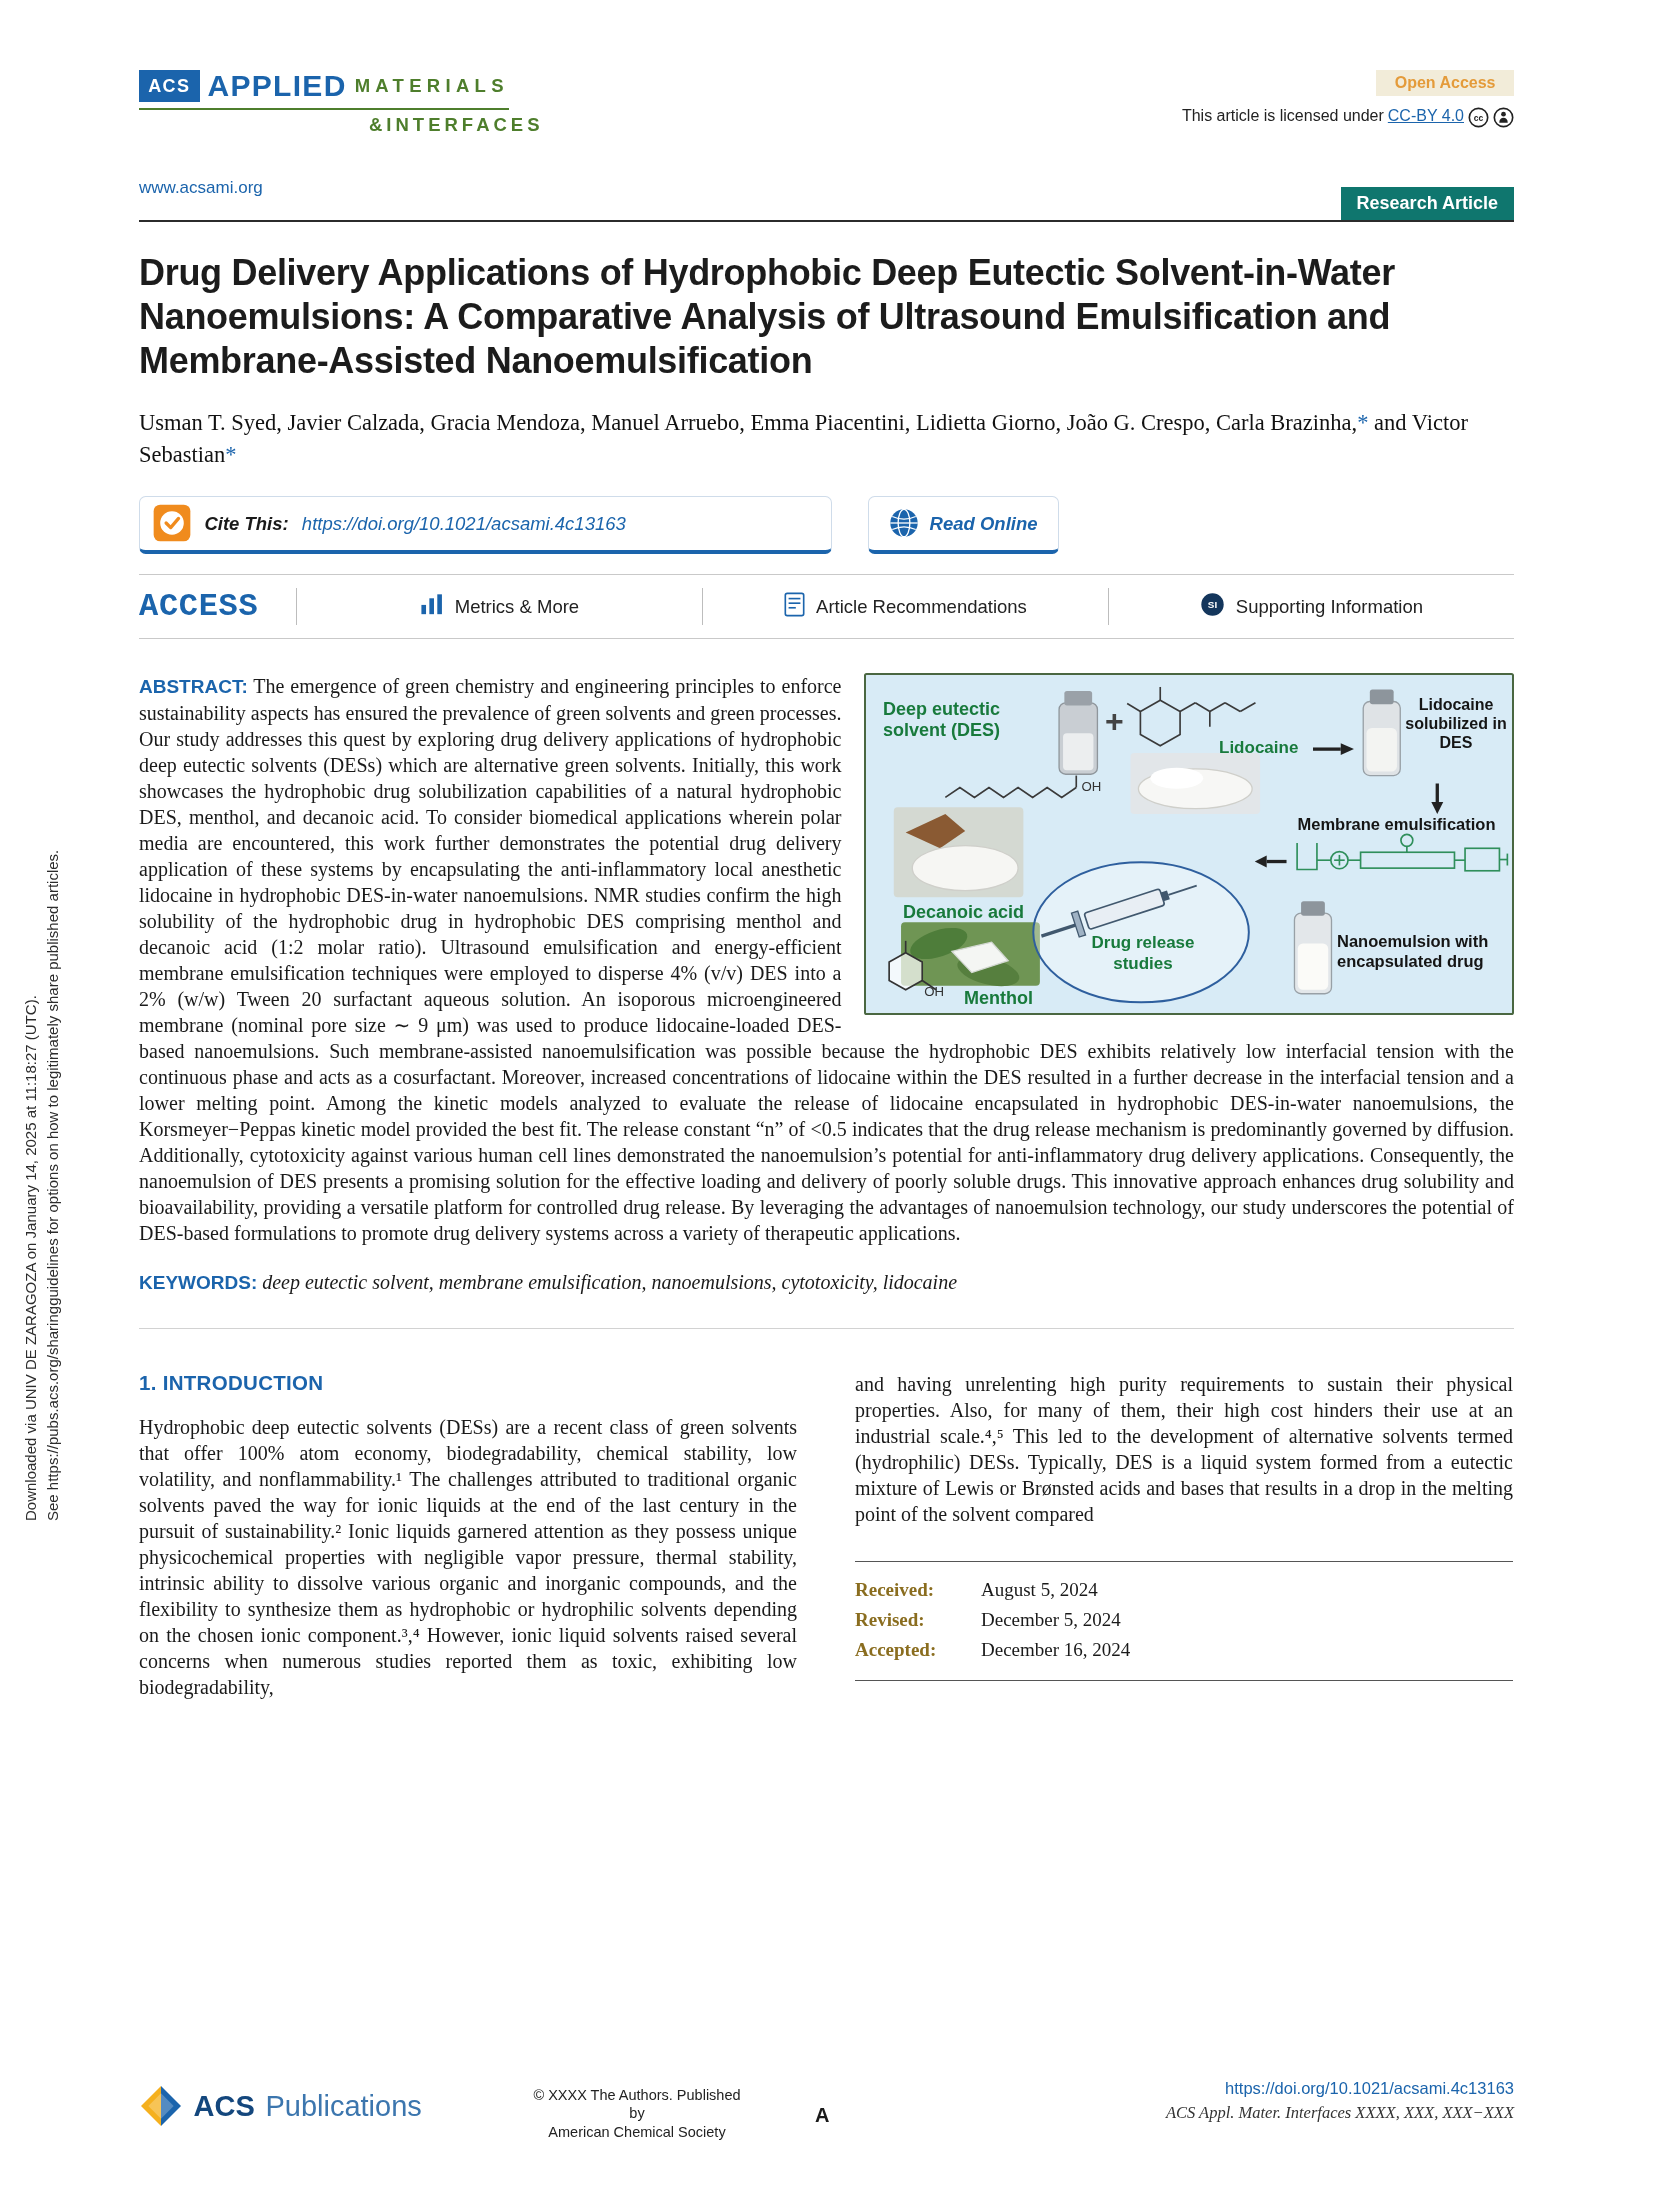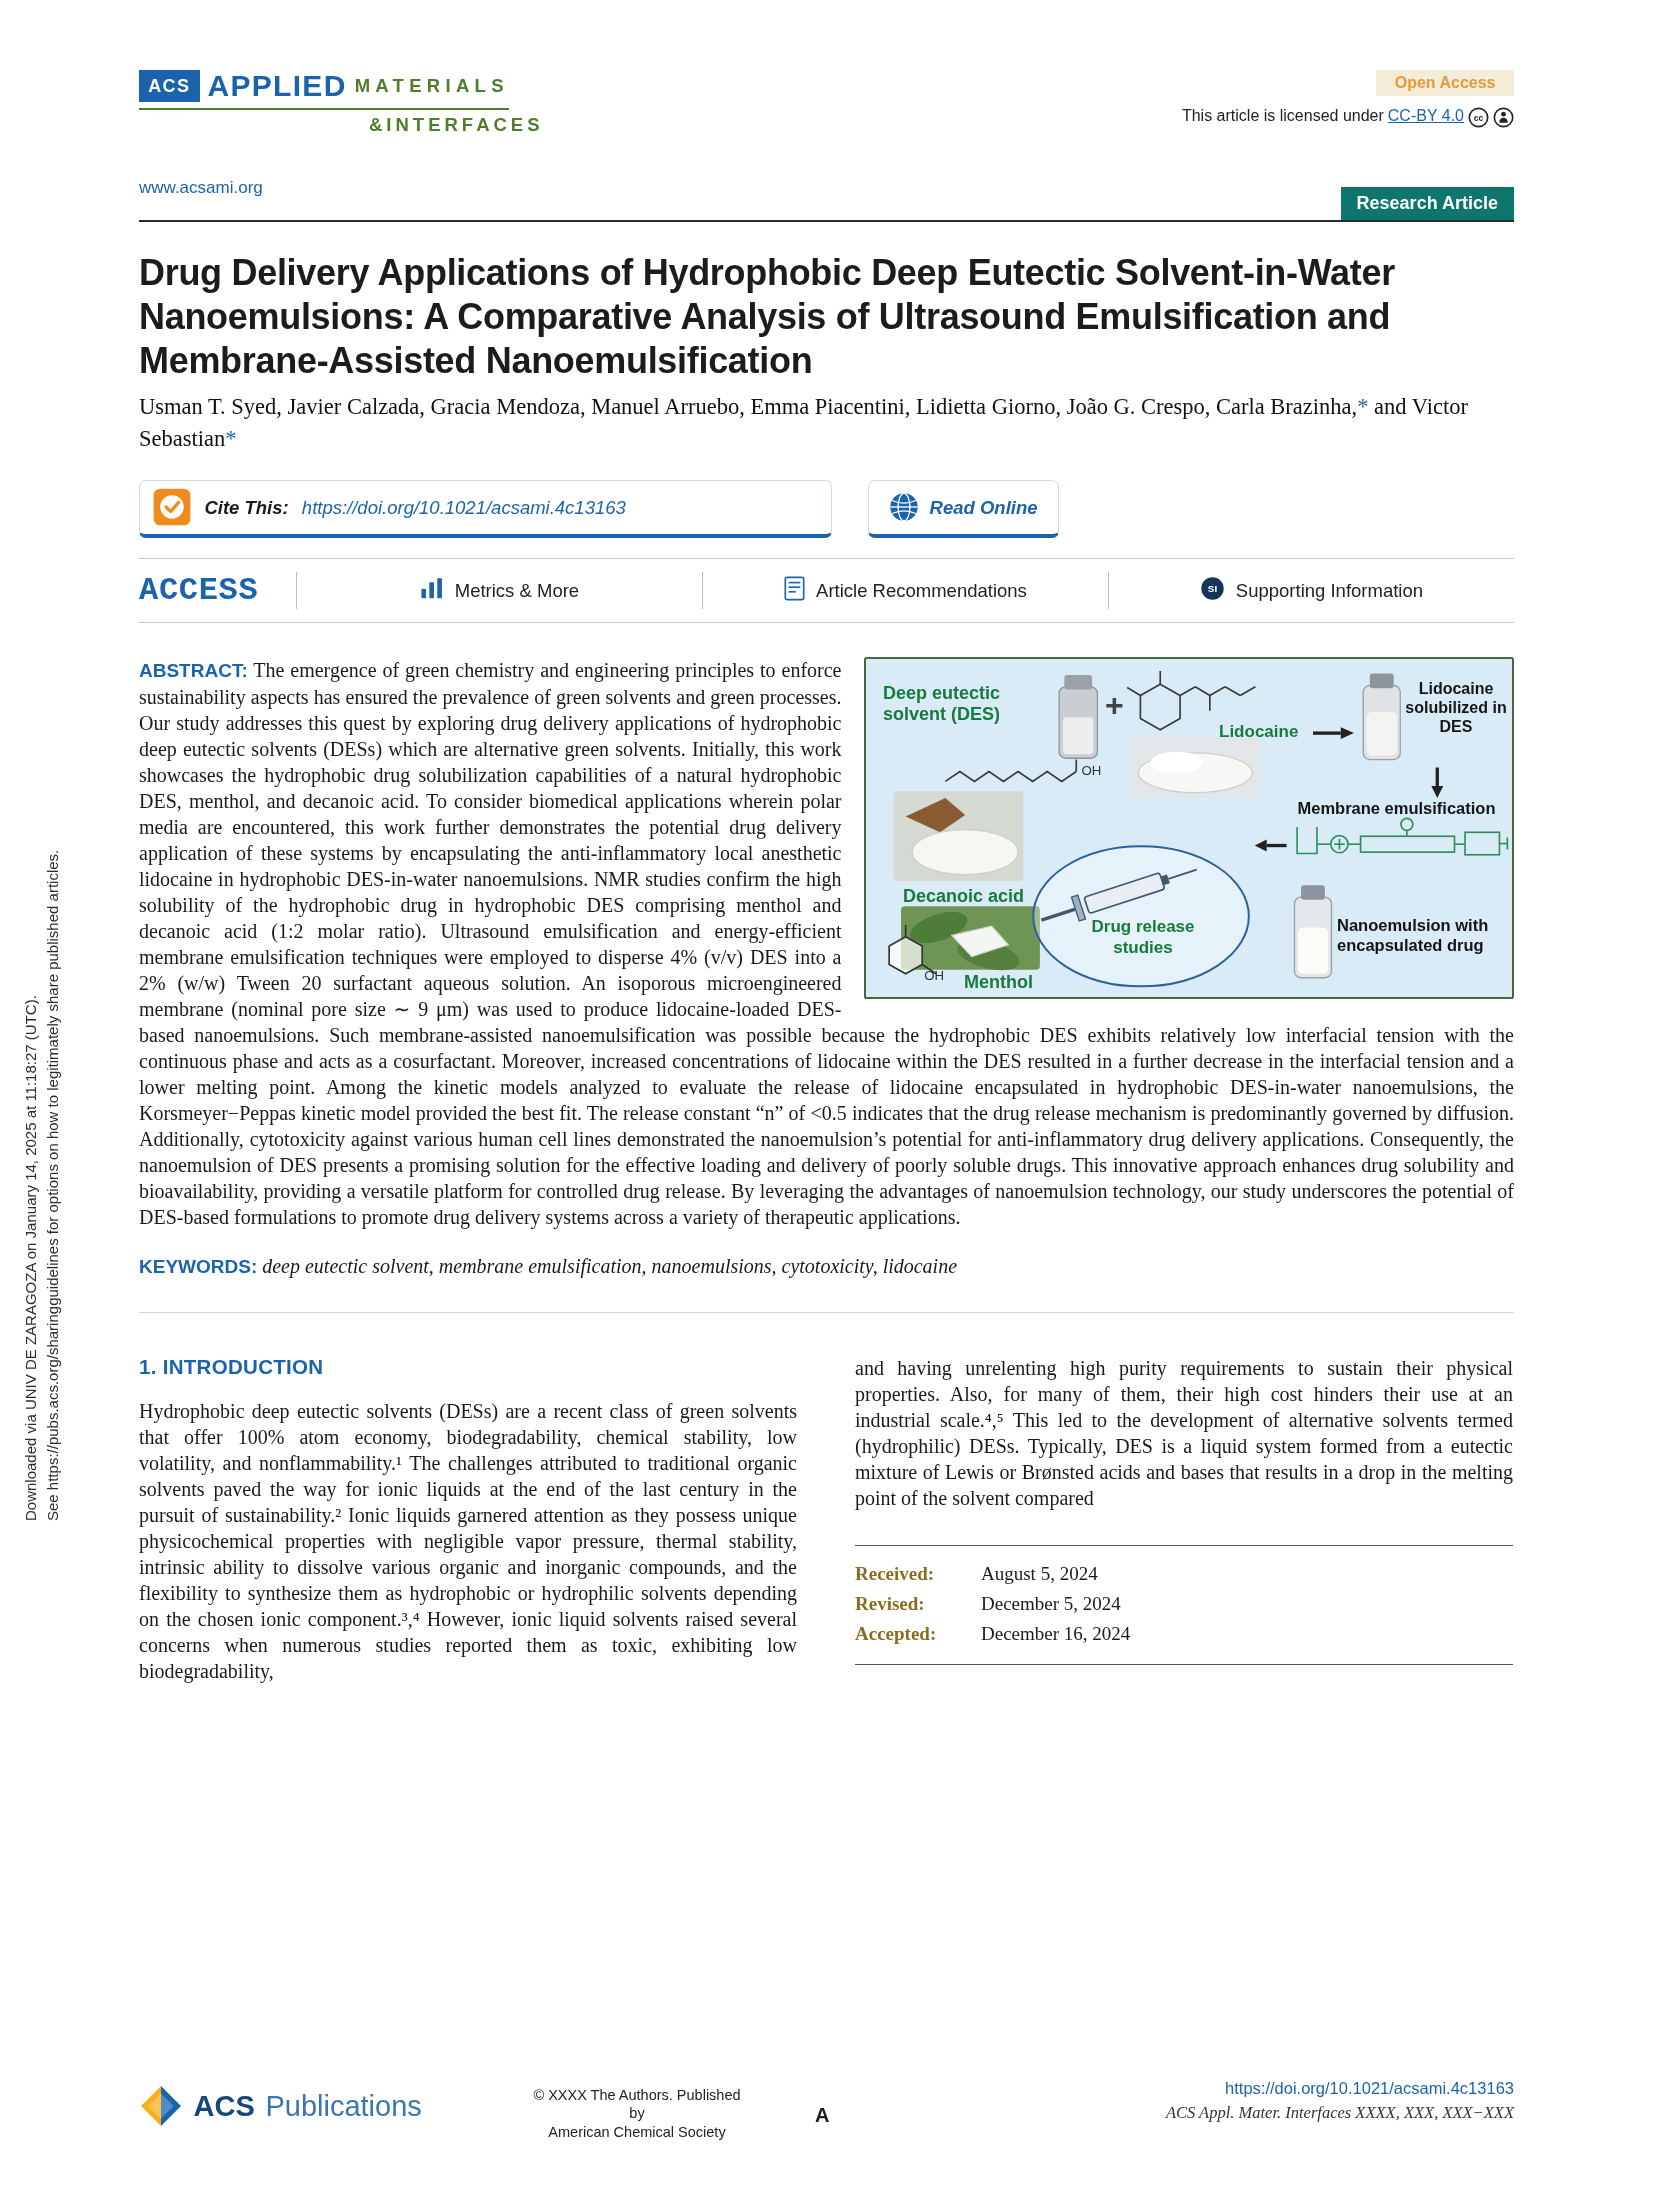--- a/index.html
+++ b/index.html
@@ -38,21 +38,21 @@
   .site-row { display:flex; justify-content:space-between; align-items:flex-end;
     border-bottom:2px solid #2b2b2b; margin-top:42px; }
   .site-link { color:#1b64ac; font-family:"Liberation Sans",sans-serif; font-size:17px;
     padding-bottom:22px; cursor:pointer; }
   .article-badge { background:#0f766e; color:#fff; font-family:"Liberation Sans",sans-serif;
     font-weight:bold; font-size:18px; padding:6px 16px; }
 
   
   .title { margin-top:29px; font-family:"Liberation Sans",sans-serif; font-weight:bold;
     font-size:36px; line-height:44px; color:#1c1c1c; letter-spacing:-0.3px; }
-  .authors { margin-top:8px; font-size:22.5px; line-height:32px; color:#111; }
+  .authors { margin-top:24px; font-size:22.5px; line-height:32px; color:#111; }
   .star { color:#1b64ac; }
 
   
   .cite-row { margin-top:25px; display:flex; gap:36px;font-style:italic; }
   .cite-box { display:flex; align-items:center; gap:13.2px; width:693px; height:58px;
     border:1.3px solid #cfdcea; border-bottom:4px solid #1b64ac; border-radius:6.6px;
     padding:6.6px 13.2px; cursor:pointer; }
   .cite-label { font-family:"Liberation Sans",sans-serif; font-weight:bold; font-size:18.5px; }
   .cite-doi { font-family:"Liberation Sans",sans-serif; font-size:18.5px; color:#1b64ac; }
   .read-box { display:flex; align-items:center; gap:10.6px; height:58px;

